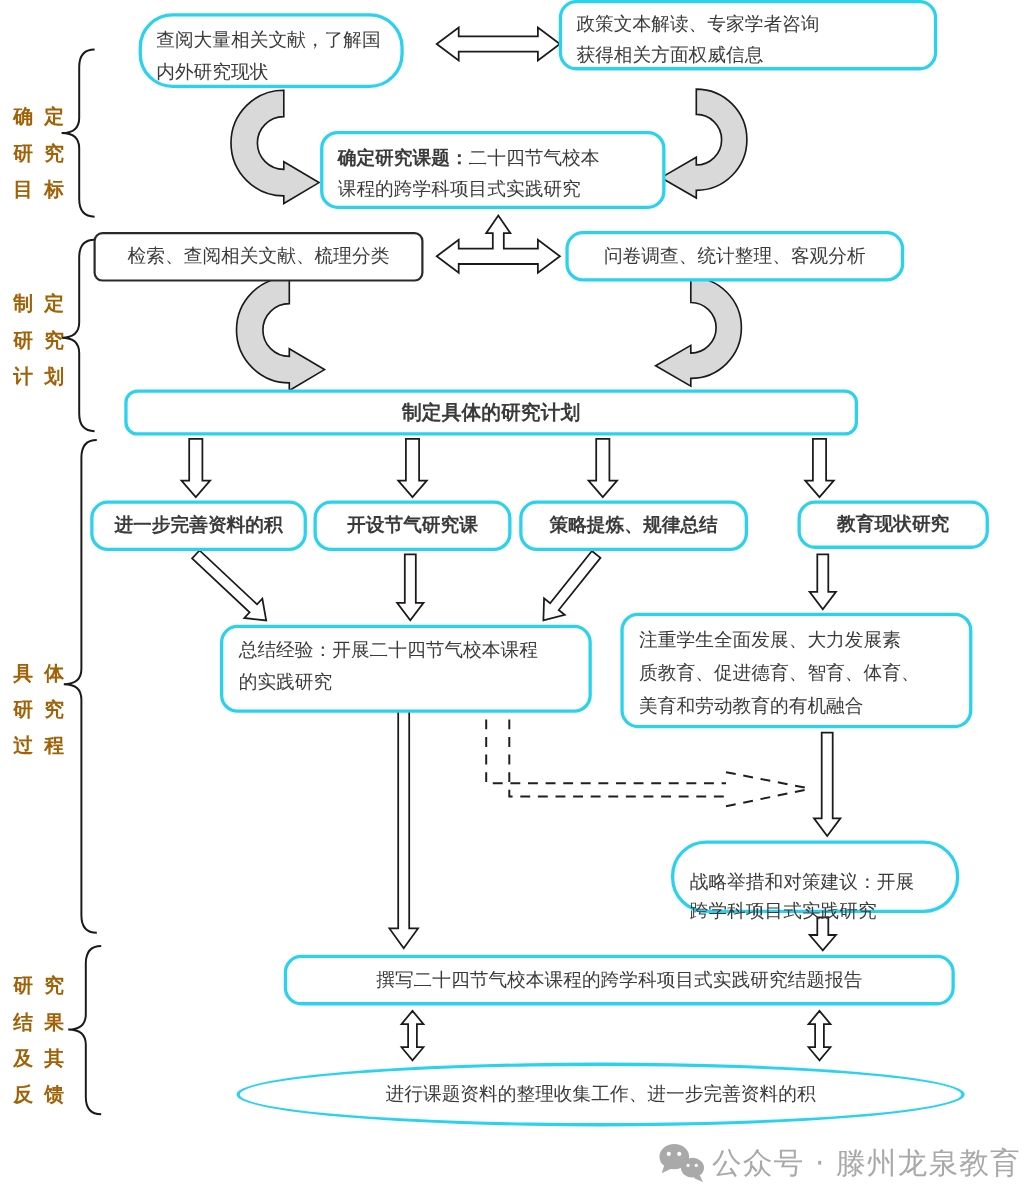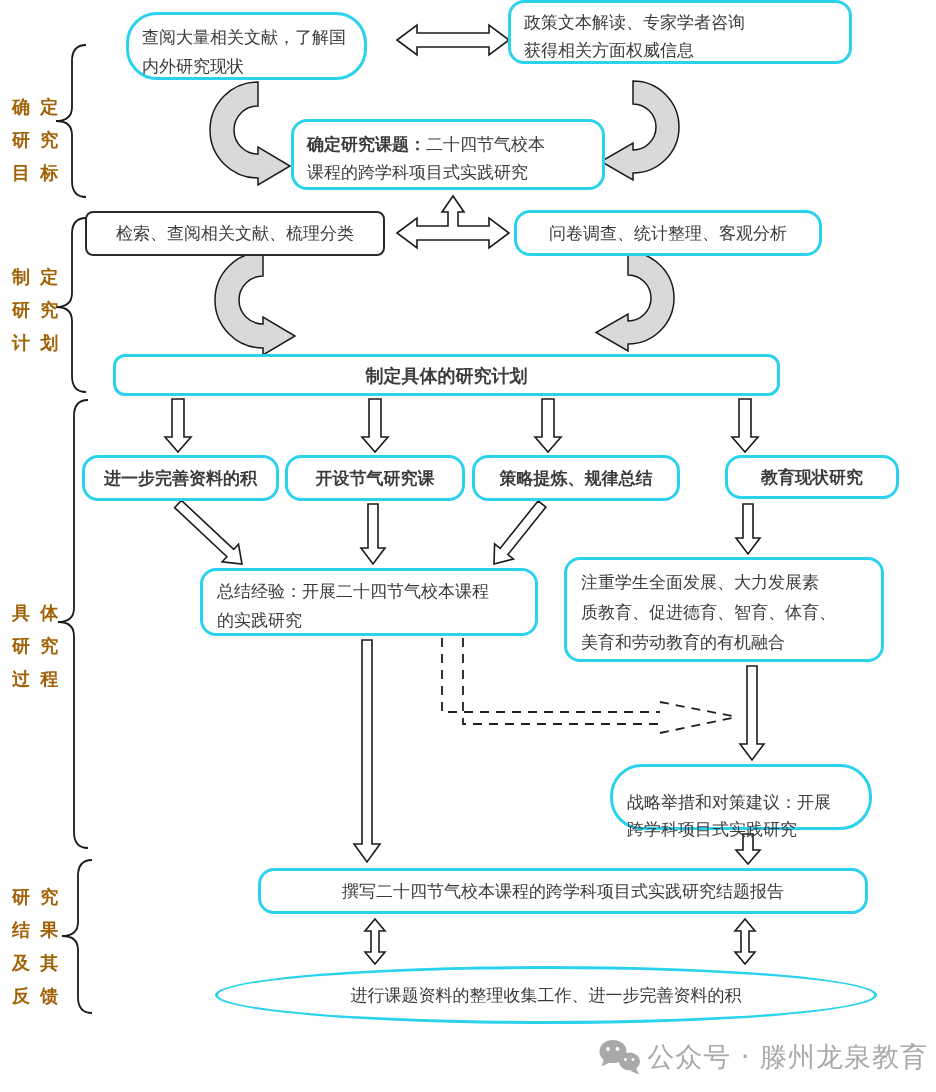--- a/index.html
+++ b/index.html
@@ -87,21 +87,21 @@
   <div class="box black center" style="left:85px;top:211px;width:300px;height:45px;">检索、查阅相关文献、梳理分类</div>
   <div class="box center" style="left:514px;top:210px;width:308px;height:46px;">问卷调查、统计整理、客观分析</div>
 
   <div class="box center bold" style="left:113px;top:354px;width:667px;height:42px;font-size:18px;border-radius:12px;">制定具体的研究计划</div>
 
   <div class="box center bold" style="left:82px;top:455px;width:197px;height:46px;">进一步完善资料的积</div>
   <div class="box center bold" style="left:285px;top:455px;width:180px;height:46px;">开设节气研究课</div>
   <div class="box center bold" style="left:472px;top:455px;width:208px;height:46px;">策略提炼、规律总结</div>
   <div class="box center bold" style="left:694px;top:455px;width:174px;height:44px;margin-left:31px;">教育现状研究</div>
 
-  <div class="box" style="left:200px;top:568px;width:338px;height:68px;padding:6px 14px;">总结经验：开展二十四节气校本课程
+  <div class="box" style="left:200px;top:568px;width:338px;height:80px;padding:6px 14px;">总结经验：开展二十四节气校本课程
 的实践研究</div>
   <div class="box" style="left:564px;top:557px;width:320px;height:105px;padding:7px 14px;line-height:30px;">注重学生全面发展、大力发展素
 质教育、促进德育、智育、体育、
 美育和劳动教育的有机融合</div>
   <div class="box" style="left:610px;top:764px;width:262px;height:66px;padding:22px 14px;line-height:27px;border-radius:32px;">战略举措和对策建议：开展
 跨学科项目式实践研究</div>
 
   <div class="box center" style="left:258px;top:868px;width:610px;height:46px;">撰写二十四节气校本课程的跨学科项目式实践研究结题报告</div>
   <div class="box center ellipse" style="left:215px;top:966px;width:662px;height:58px;">进行课题资料的整理收集工作、进一步完善资料的积</div>
 

